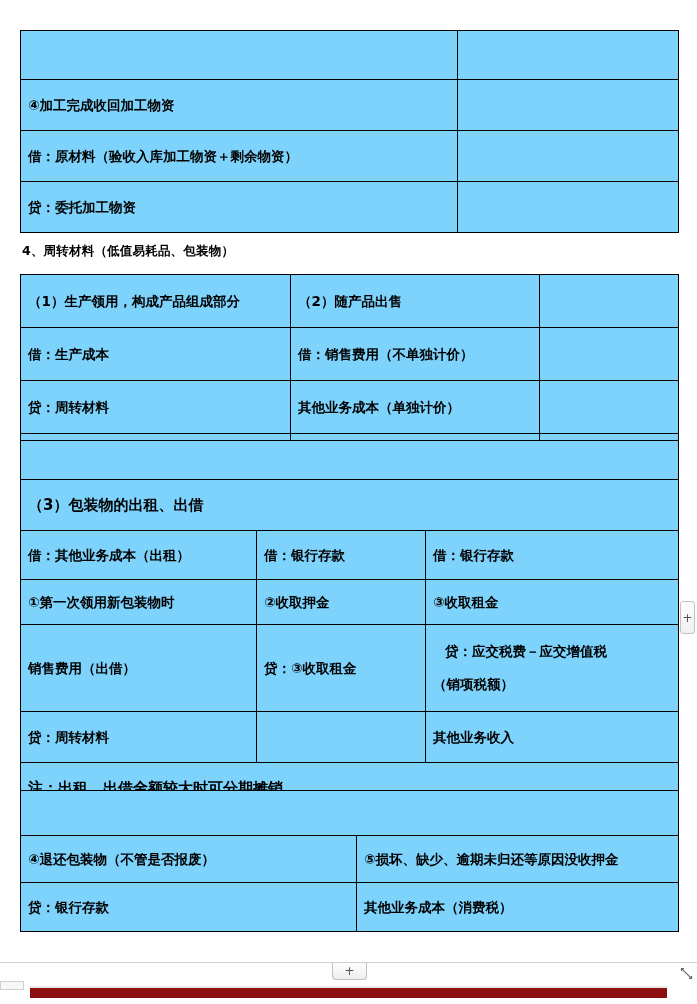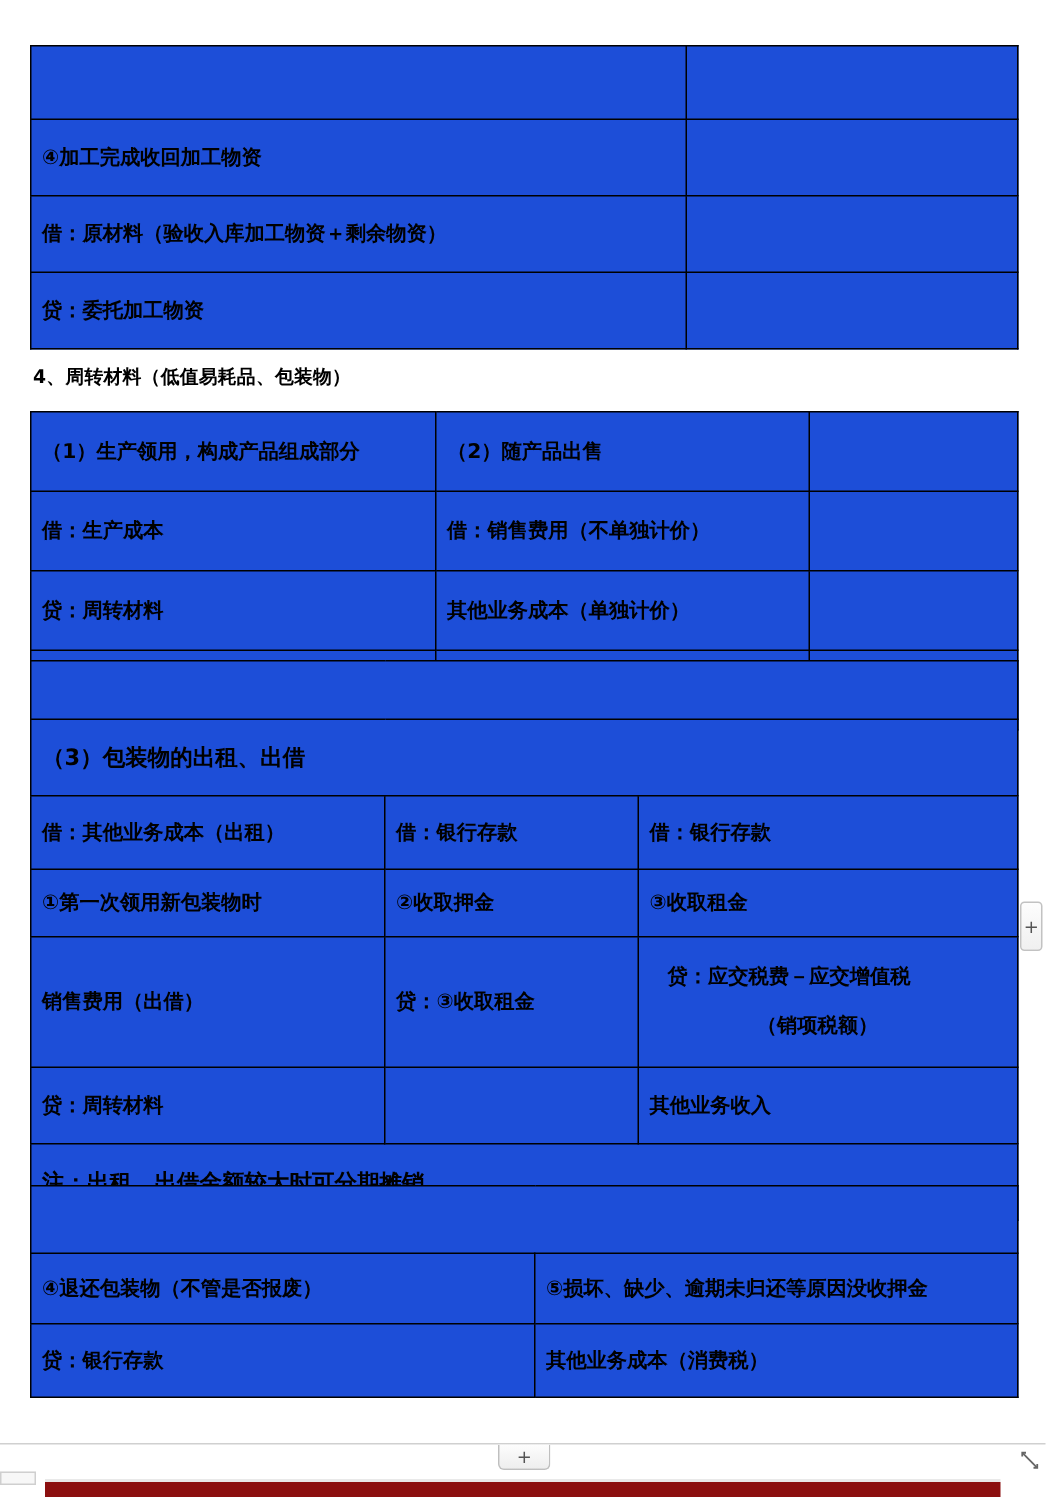--- a/index.html
+++ b/index.html
@@ -26,37 +26,37 @@
     left: 0; top: 0;
     width: 697px;
     height: 962px;
     background: #ffffff;
     overflow: hidden;
   }
 
   table.t {
     border-collapse: collapse;
     table-layout: fixed;
-    background: #1d4ed8;
+    background: #7dd3fc;
   }
   table.t td {
     border: 1.3px solid #000000;
     padding: 4px 7px;
     vertical-align: middle;
     font-size: 13.5px;
     line-height: 1.25;
     color: #000000;
     font-weight: bold;
     overflow: hidden;
   }
   td.red   { color: #ee1111; }
 
   .ind1 { padding-left: 20px; }
   .ind2 { padding-left: 40px; }
-  .rt   { text-align: center; padding-right: 14px; }
+  .rt   { text-align: left; padding-right: 14px; }
   .ctr  { text-align: left; }
 
   
   #tbl1 {
     position: absolute;
     left: 20px;
     top: 30px;
     width: 658px;
   }
 

